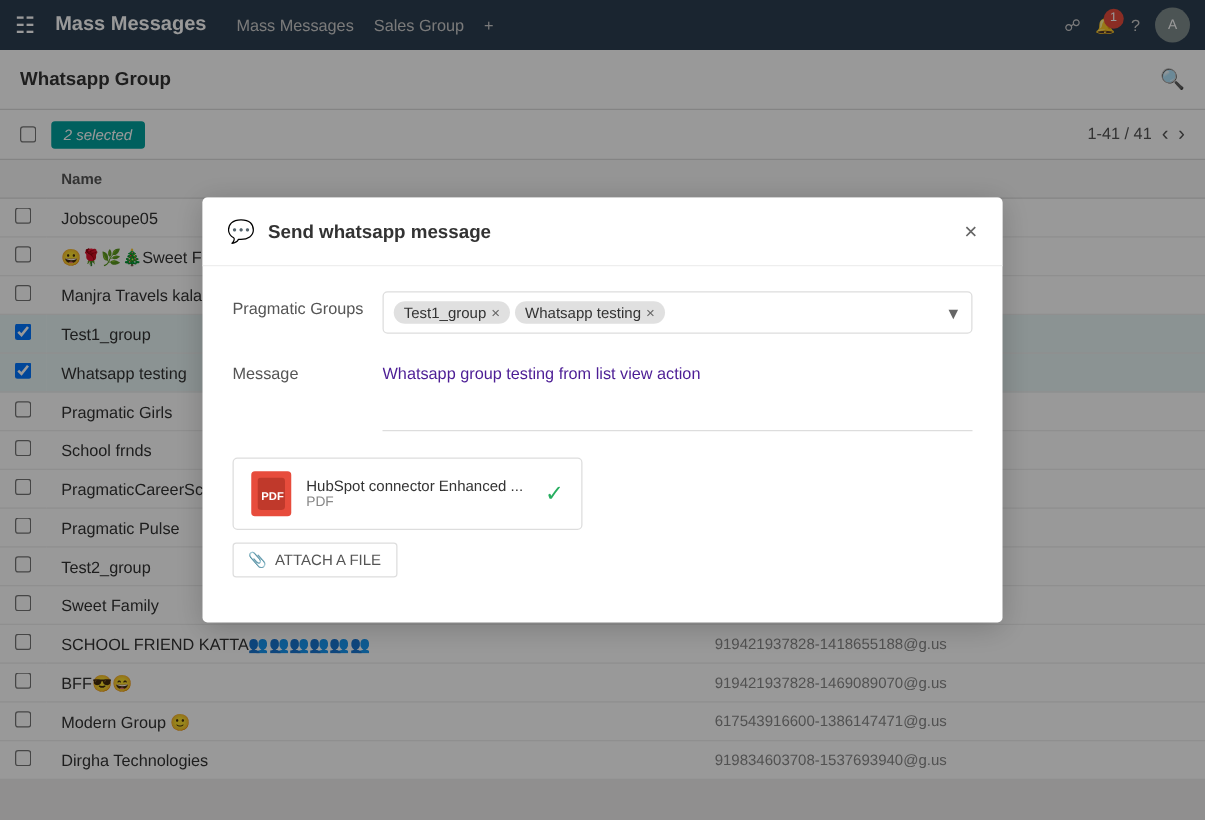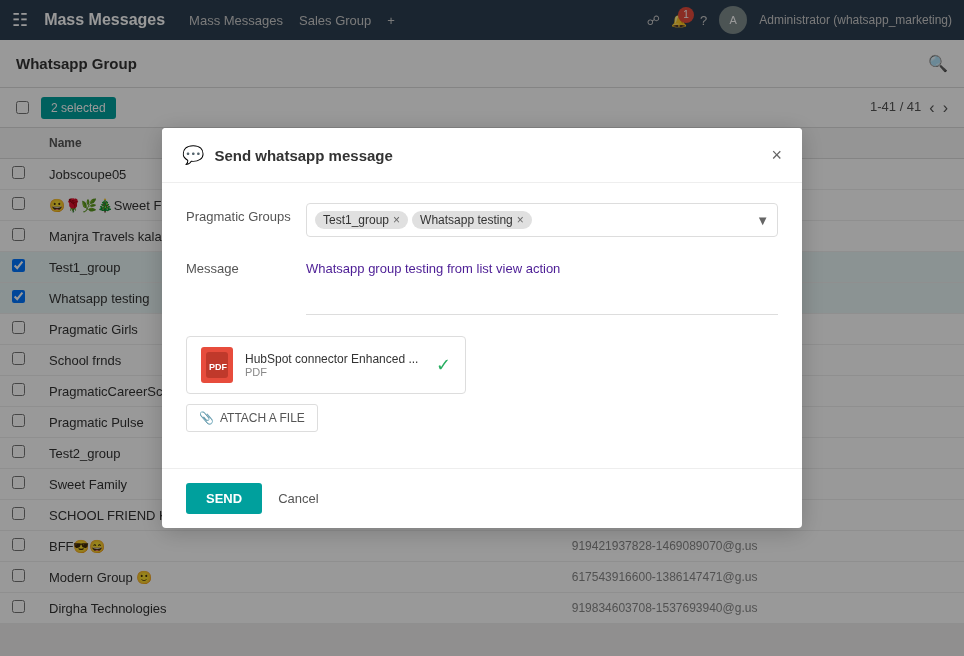--- a/index.html
+++ b/index.html
@@ -47,20 +47,21 @@
       gap: 12px;
     }
     .btn-selected {
       background: #00a09d;
       color: #fff;
       border: none;
       border-radius: 3px;
       padding: 4px 10px;
       font-size: 12px;
       cursor: pointer;
+      font-style: italic;
     }
     .pagination { margin-left: auto; display: flex; align-items: flex-start; gap: 8px; font-size: 13px; color: #555; }
     .pag-btn { cursor: pointer; font-size: 16px; color: #555; }
 
     
     .table-container { background: #fff; overflow-y: auto; max-height: calc(656px - 40px - 48px - 40px); }
     table { width: 100%; border-collapse: collapse; }
     table thead th { background: #f8f8f8; border-bottom: 1px solid #ddd; padding: 8px 12px; text-align: left; font-size: 12px; color: #555; font-weight: 600; }
     table tbody tr { border-bottom: 1px solid #eee; }
     table tbody td { padding: 7px 12px; font-size: 13px; color: #333; }
@@ -218,21 +219,20 @@
     <span>+</span>
   </div>
   <div class="topnav-right">
     <span>☍</span>
     <span style="position:relative;">
       <span>🔔</span>
       <span class="topnav-badge" style="position:absolute;top:-6px;right:-6px;">1</span>
     </span>
     <span>?</span>
     <span style="width:28px;height:28px;border-radius:50%;background:#7f8c8d;display:inline-flex;align-items:center;justify-content:center;color:#fff;font-size:11px;">A</span>
-    <span style="font-size:12px;color:#ccc;">Administrator (whatsapp_marketing)</span>
   </div>
 </div>
 
 <div class="subheader">
   <span class="subheader-title">Whatsapp Group</span>
   <div class="subheader-right">
     <span class="search-icon-btn">🔍</span>
   </div>
 </div>
 
@@ -413,18 +413,14 @@
             <div class="attachment-type">PDF</div>
           </div>
           <span class="attachment-check">✓</span>
         </div>
         <button class="attach-btn">
           <span>📎</span>
           <span>ATTACH A FILE</span>
         </button>
       </div>
     </div>
-    <div class="modal-footer">
-      <button class="btn-send">SEND</button>
-      <button class="btn-cancel">Cancel</button>
-    </div>
   </div>
 </div>
 
 </body></html>

